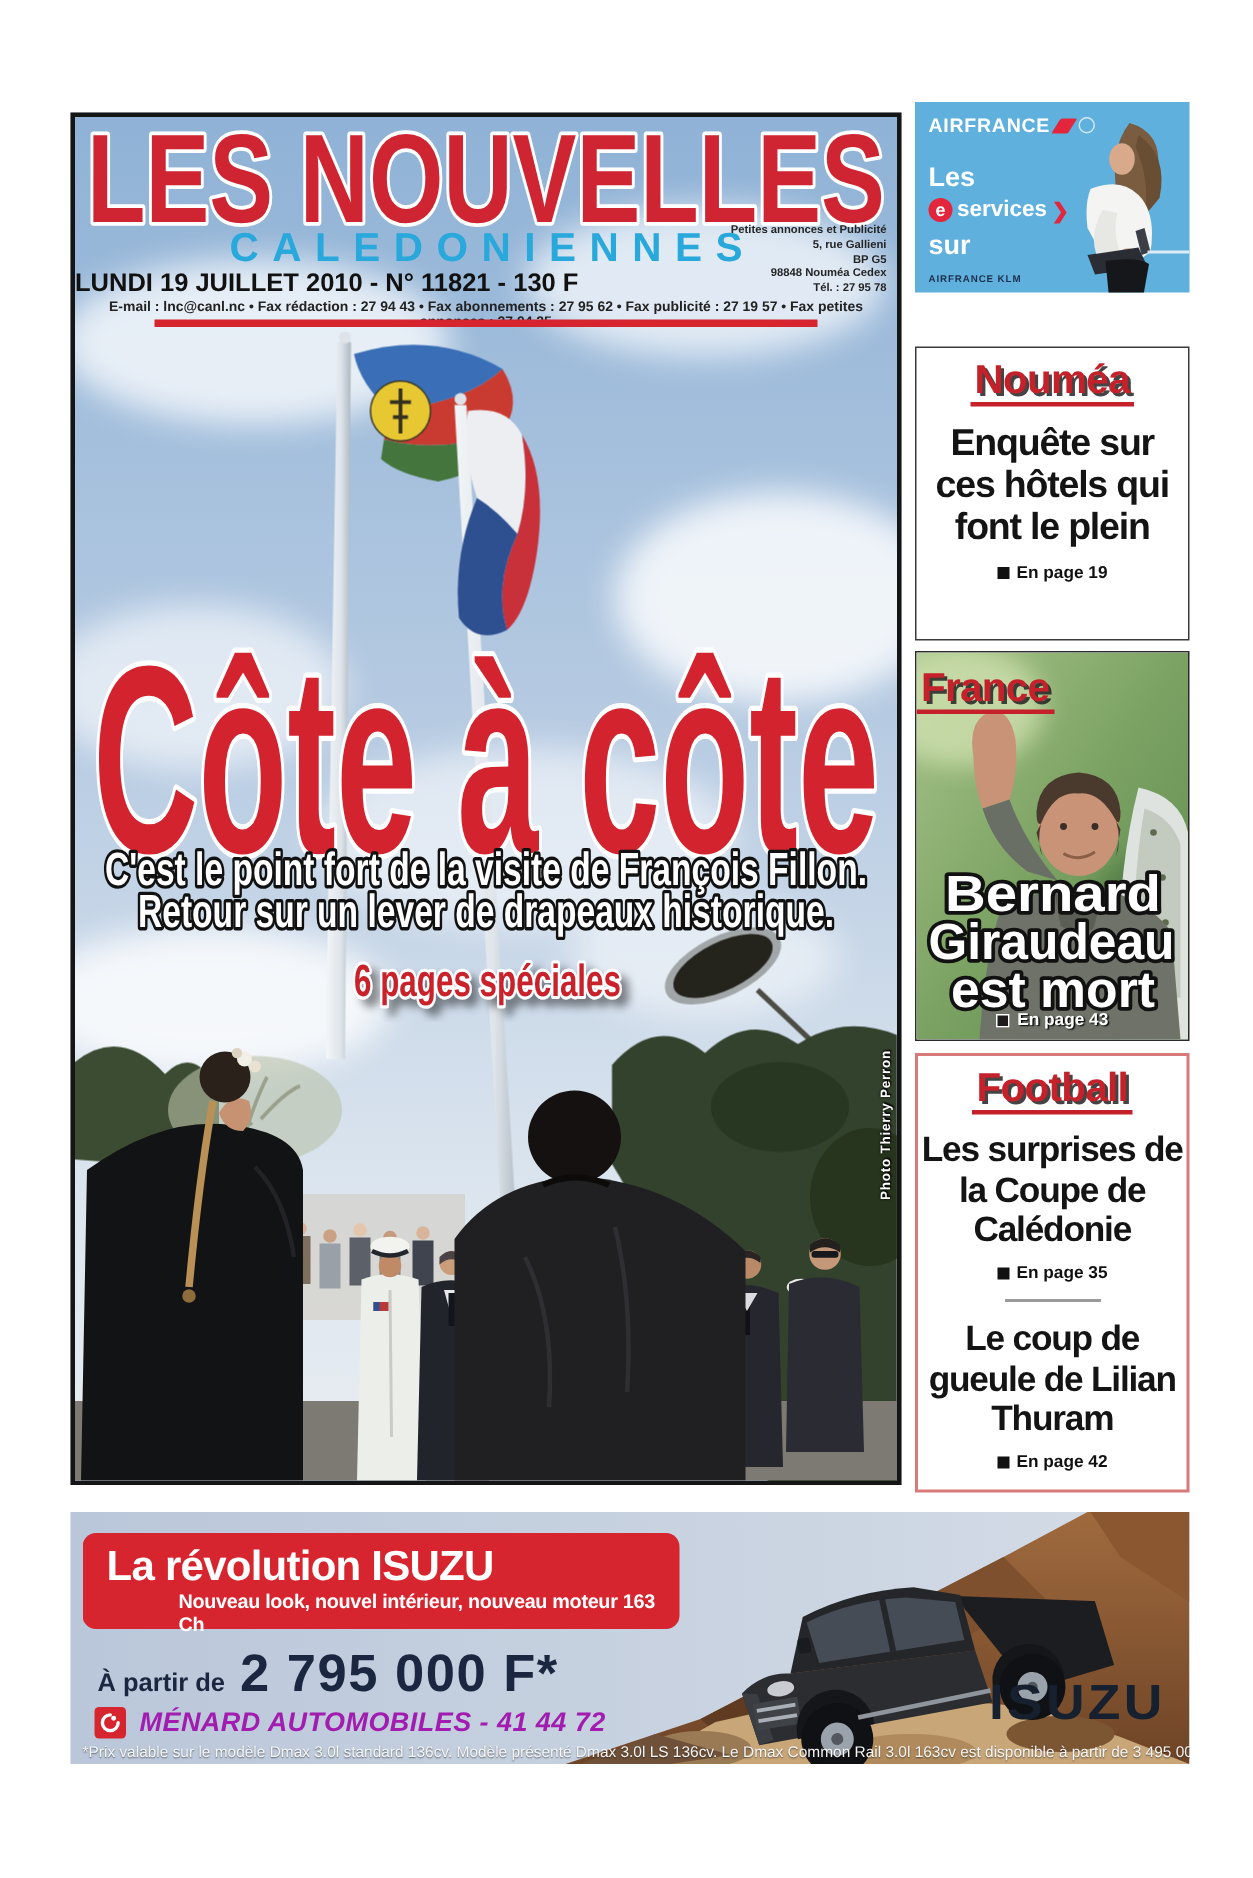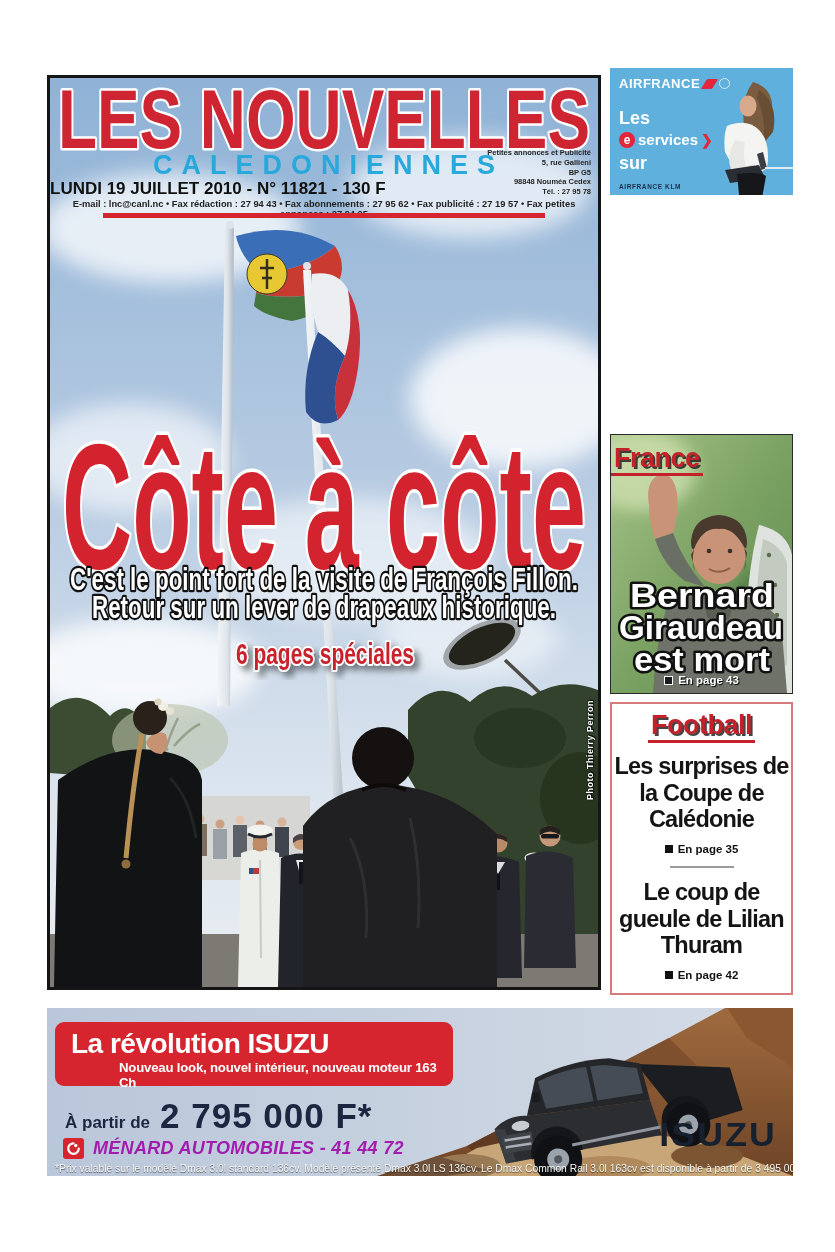--- a/index.html
+++ b/index.html
@@ -289,20 +289,28 @@
     <div class="af-les">Les</div>
     <div class="af-erow">
       <span class="af-ecirc">e</span>
       <span class="af-services">services</span>
       <span class="af-arrow">❯</span>
     </div>
     <div class="af-sur">sur</div>
     <div class="af-klm">AIRFRANCE KLM</div>
   </aside>
 
+  <aside class="sidebar-box news-box noumea-box" style="position:absolute;">
+    <div><span class="section-heading">Nouméa</span></div>
+    <div class="box-headline">Enquête sur ces hôtels qui font le plein</div>
+    <div class="page-ref">
+      <span class="sq"></span>
+      <span>En page 19</span>
+    </div>
+  </aside>
 
   <aside class="sidebar-box france-box" style="position:absolute;">
     <svg class="fr-scene" viewBox="0 0 181 258" preserveAspectRatio="none">
       <defs>
         <linearGradient id="frbg" x1="0" y1="0" x2="1" y2="1">
           <stop offset="0" stop-color="#a8c48a"></stop>
             <stop offset="0.5" stop-color="#7ba263"></stop>
             <stop offset="1" stop-color="#5d8a4f"></stop>
         </linearGradient>
         <filter id="frblur" x="-50%" y="-50%" width="200%" height="200%">

